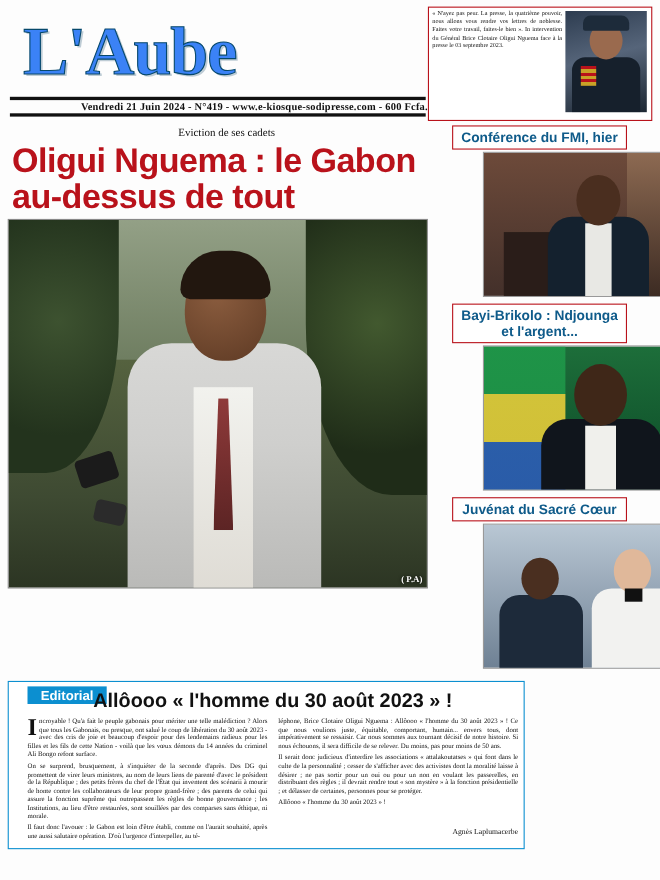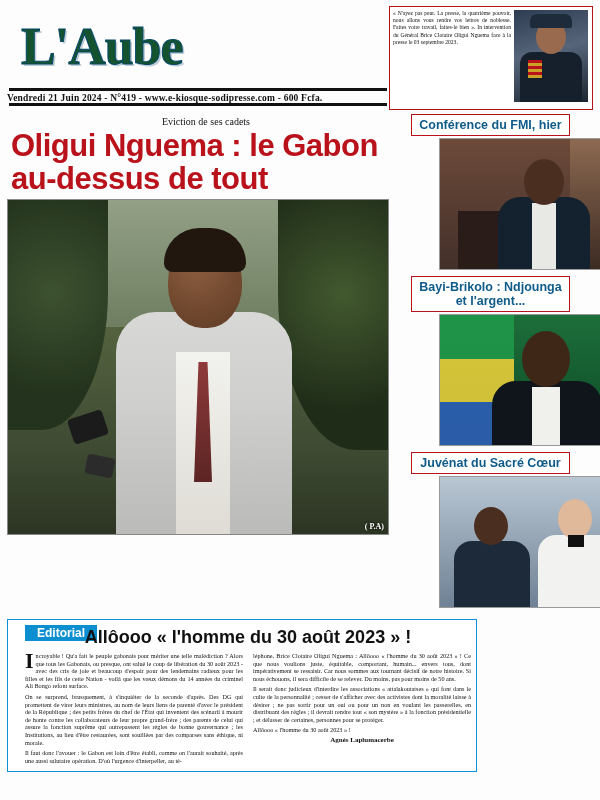--- a/index.html
+++ b/index.html
@@ -24,35 +24,35 @@
     width: 586px;
     height: 104px;
   }
   .logo-block {
     width: 382px;
     position: relative;
   }
   .logo-title {
     font-family: "Liberation Serif", serif;
     font-weight: bold;
-    font-size: 52px;
+    font-size: 62px;
     letter-spacing: -1px;
-    color: #14532d;
+    color: #3b82f6;
     line-height: 82px;
     padding-left: 14px;
     -webkit-text-stroke: 1px #06486b;
     text-shadow: 2px 2px 0 rgba(5,60,95,0.25);
   }
   .logo-rule {
     height: 3px;
     background: #111;
     margin: 0 2px 0 2px;
   }
   .logo-sub {
-    text-align: left;
+    text-align: right;
     font-size: 9.5px;
     font-weight: bold;
     color: #111;
     padding: 2px 0 0 0;
     letter-spacing: 0.2px;
   }
   .topright {
     width: 204px;
     display: flex;
     gap: 3px;
@@ -272,24 +272,24 @@
   .edi-col { width: 283px; }
   .dropcap::first-letter {
     float: left;
     font-size: 22px;
     line-height: 18px;
     font-weight: bold;
     padding-right: 2px;
   }
   .edi-col p { margin: 0 0 3px 0; }
   .sign {
-    text-align: center;
-    font-weight: bold;
+    text-align: right;
+    font-weight: normal;
     font-size: 7px;
-    margin-top: 3px;
+    margin-top: 19px;
   }
 </style>
 </head>
 <body>
 
 <div class="page">
 
   <div class="masthead">
     <div class="logo-block">
       <div class="logo-title">L'Aube</div>

